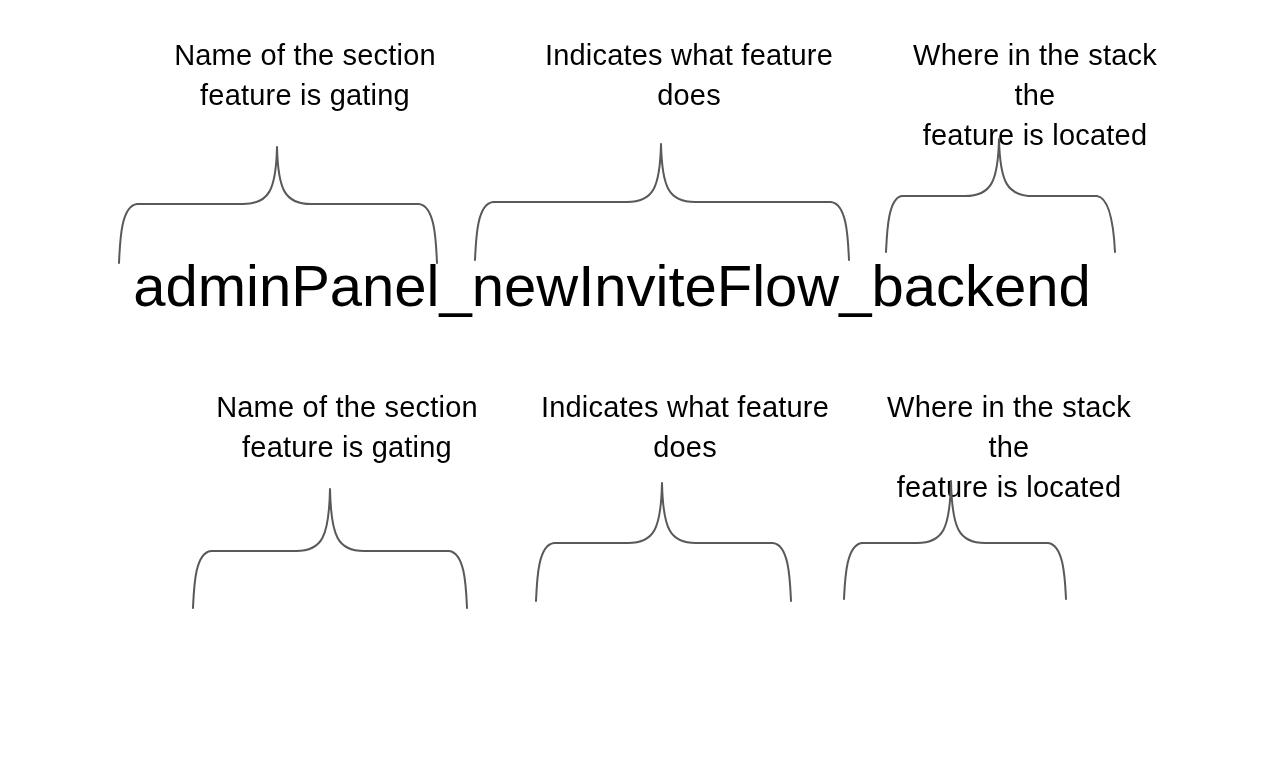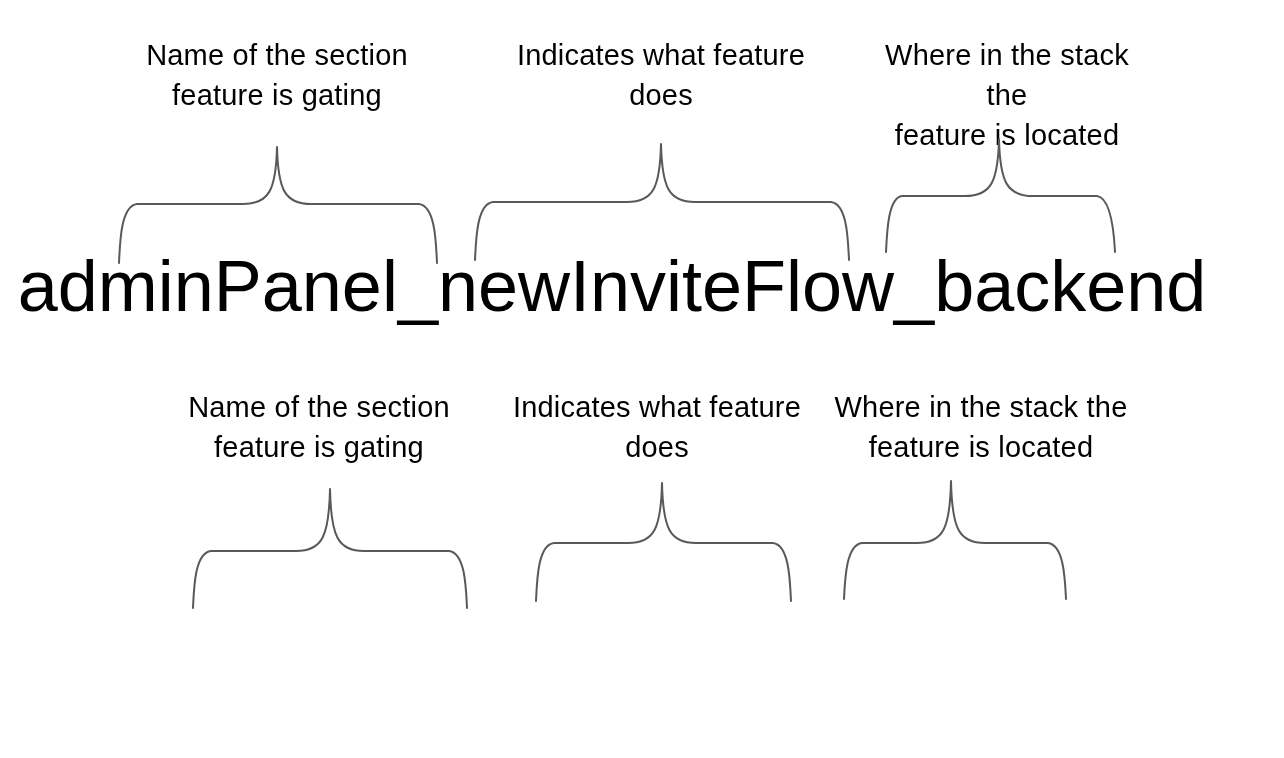--- a/index.html
+++ b/index.html
@@ -17,25 +17,26 @@
   }
   .annotation-label {
     position: absolute;
     transform: translateX(-50%);
     font-size: 29px;
     line-height: 40px;
     color: #000000;
     text-align: center;
     white-space: pre-line;
     letter-spacing: 0.2px;
+    margin-left: 28px;
   }
   .flag-name {
     position: absolute;
     transform: translateX(-50%);
-    font-size: 72px;
+    font-size: 58px;
     line-height: 66px;
     color: #000000;
     white-space: nowrap;
     letter-spacing: 0px;
   }
   .braces-svg {
     position: absolute;
     left: 0;
     top: 0;
   }

